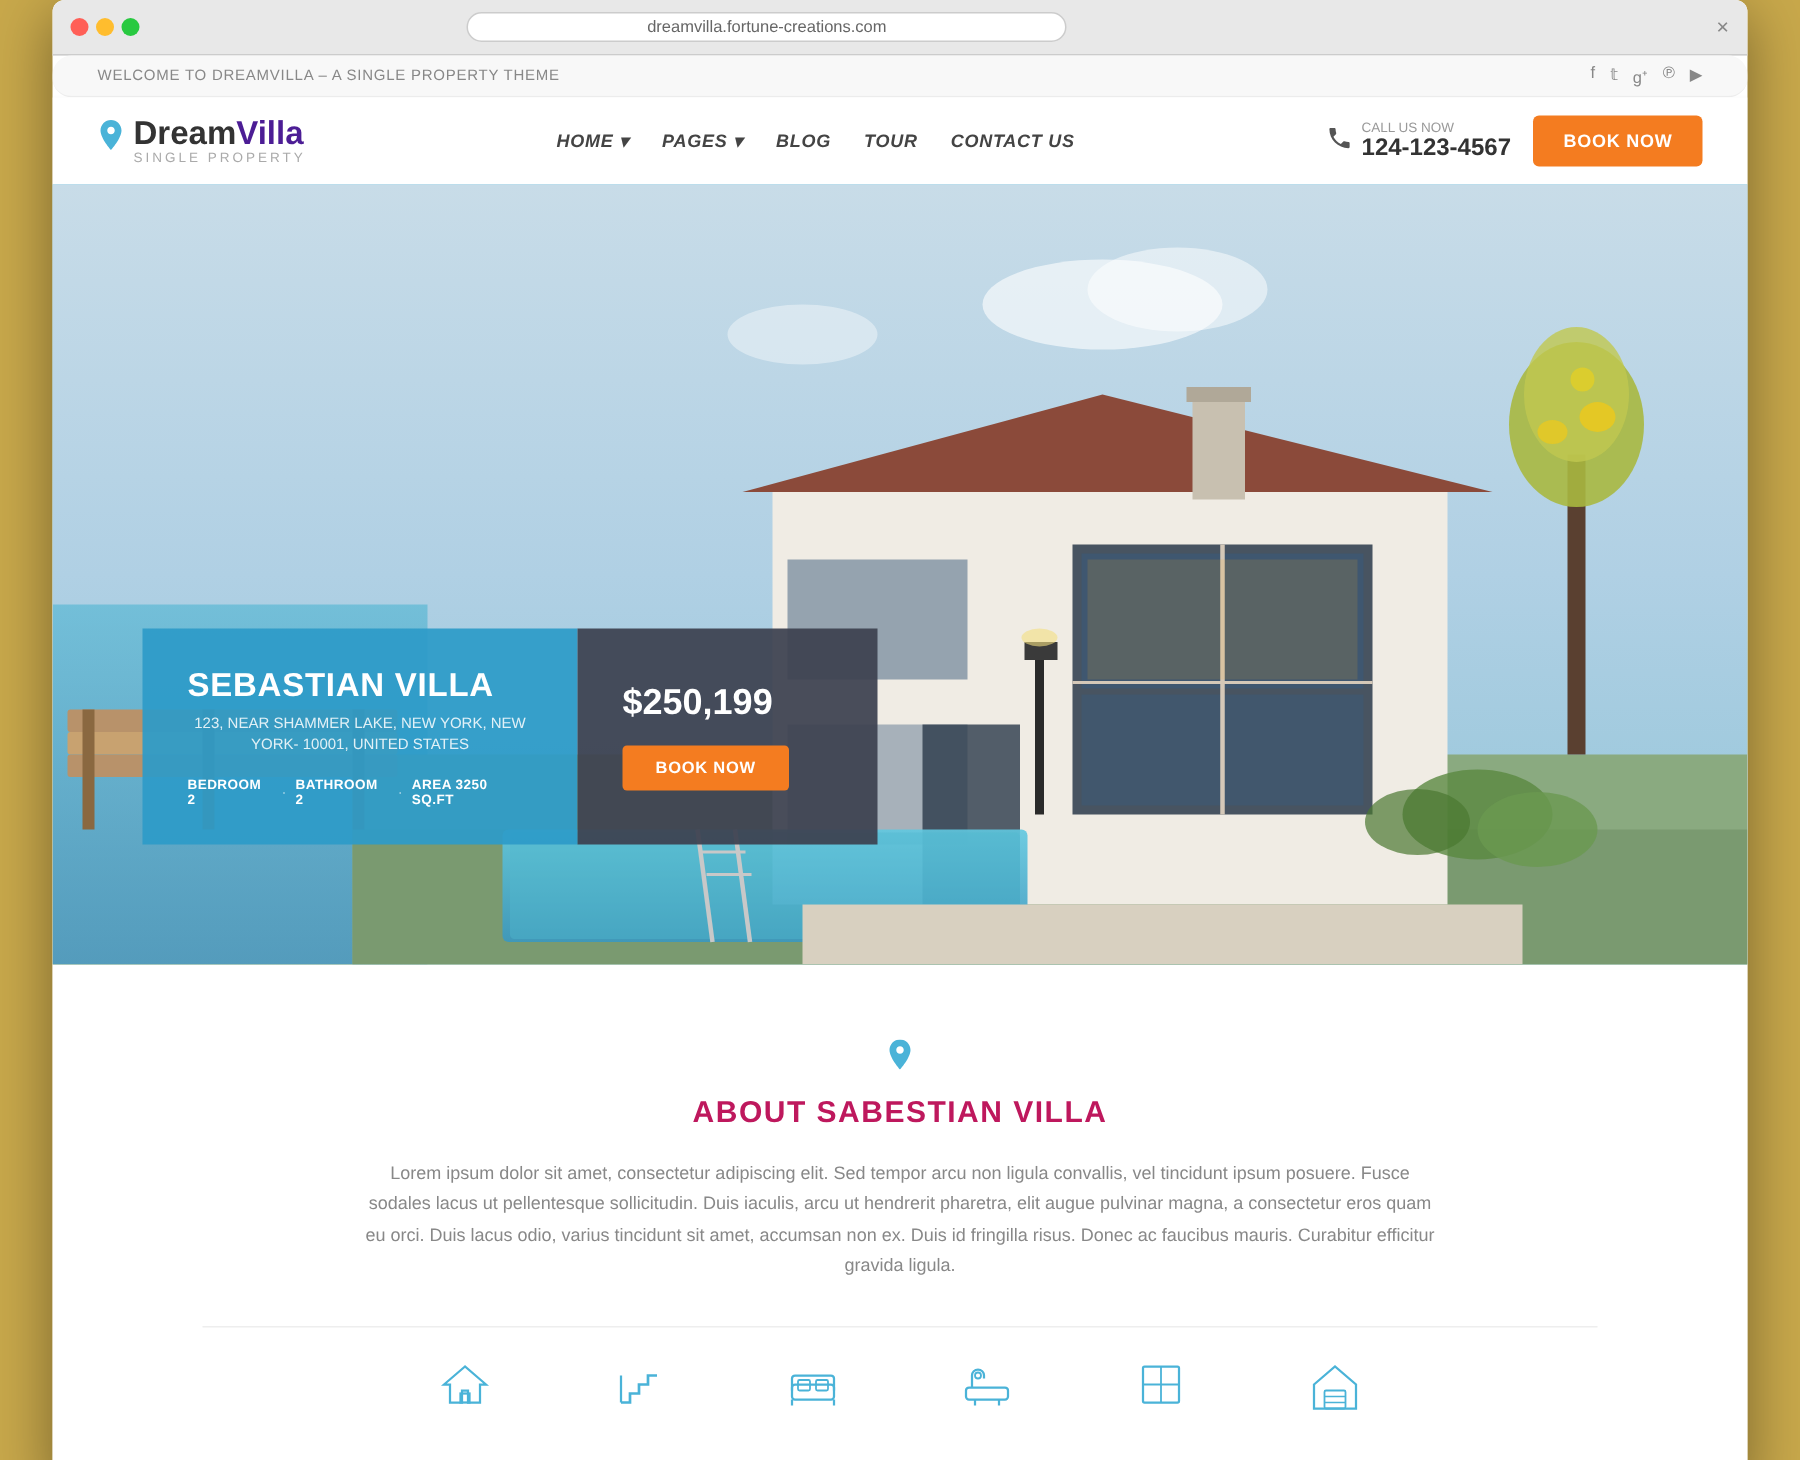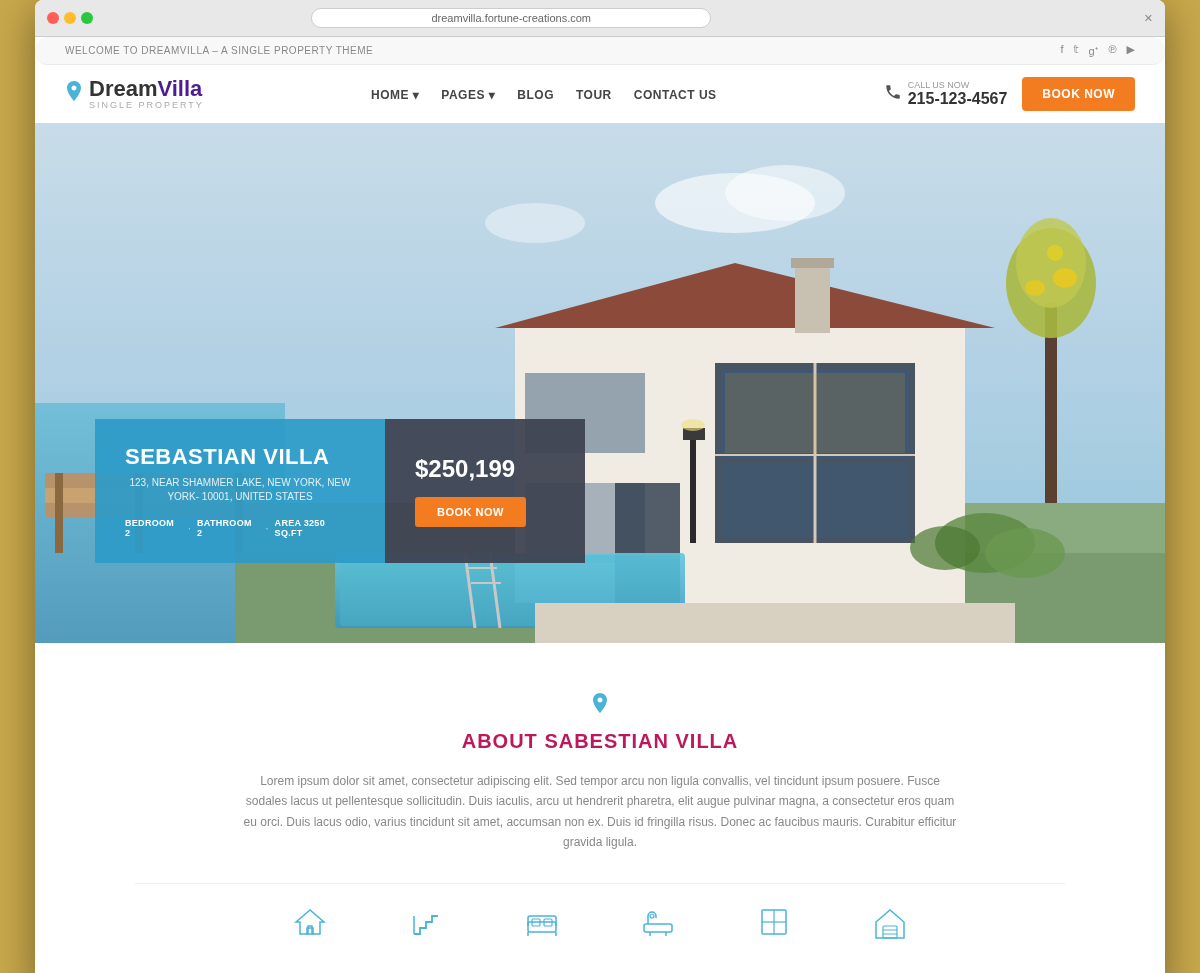--- a/index.html
+++ b/index.html
@@ -112,20 +112,21 @@
       font-size: 9px;
       color: #aaa;
       letter-spacing: 2px;
       text-transform: uppercase;
     }
     .nav-links {
       display: flex;
       align-items: flex-end;
       gap: 22px;
       list-style: none;
+      font-style: italic;
     }
     .nav-links li a {
       font-size: 12px;
       font-weight: bold;
       color: #444;
       text-decoration: none;
       text-transform: uppercase;
       letter-spacing: 0.5px;
     }
     .nav-right {
@@ -341,21 +342,21 @@
 
     <div class="nav-right">
       <div class="call-area">
         <span class="call-icon">
           <svg width="18" height="18" viewBox="0 0 24 24" fill="#555">
             <path d="M6.62 10.79c1.44 2.83 3.76 5.14 6.59 6.59l2.2-2.2c.27-.27.67-.36 1.02-.24 1.12.37 2.33.57 3.57.57.55 0 1 .45 1 1V20c0 .55-.45 1-1 1-9.39 0-17-7.61-17-17 0-.55.45-1 1-1h3.5c.55 0 1 .45 1 1 0 1.25.2 2.45.57 3.57.11.35.03.74-.25 1.02l-2.2 2.2z"></path>
           </svg>
         </span>
         <div>
           <span class="call-text-small">CALL US NOW</span>
-          <span class="call-number">215-123-4567</span>
+          <span class="call-number">124-123-4567</span>
         </div>
       </div>
       <button class="book-btn">BOOK NOW</button>
     </div>
   </div>
 
   <div class="hero">
     <div class="hero-bg"></div>
 
     <svg style="position:absolute;top:0;left:0;width:100%;height:100%;" viewBox="0 0 1130 520" preserveAspectRatio="xMidYMid slice">

